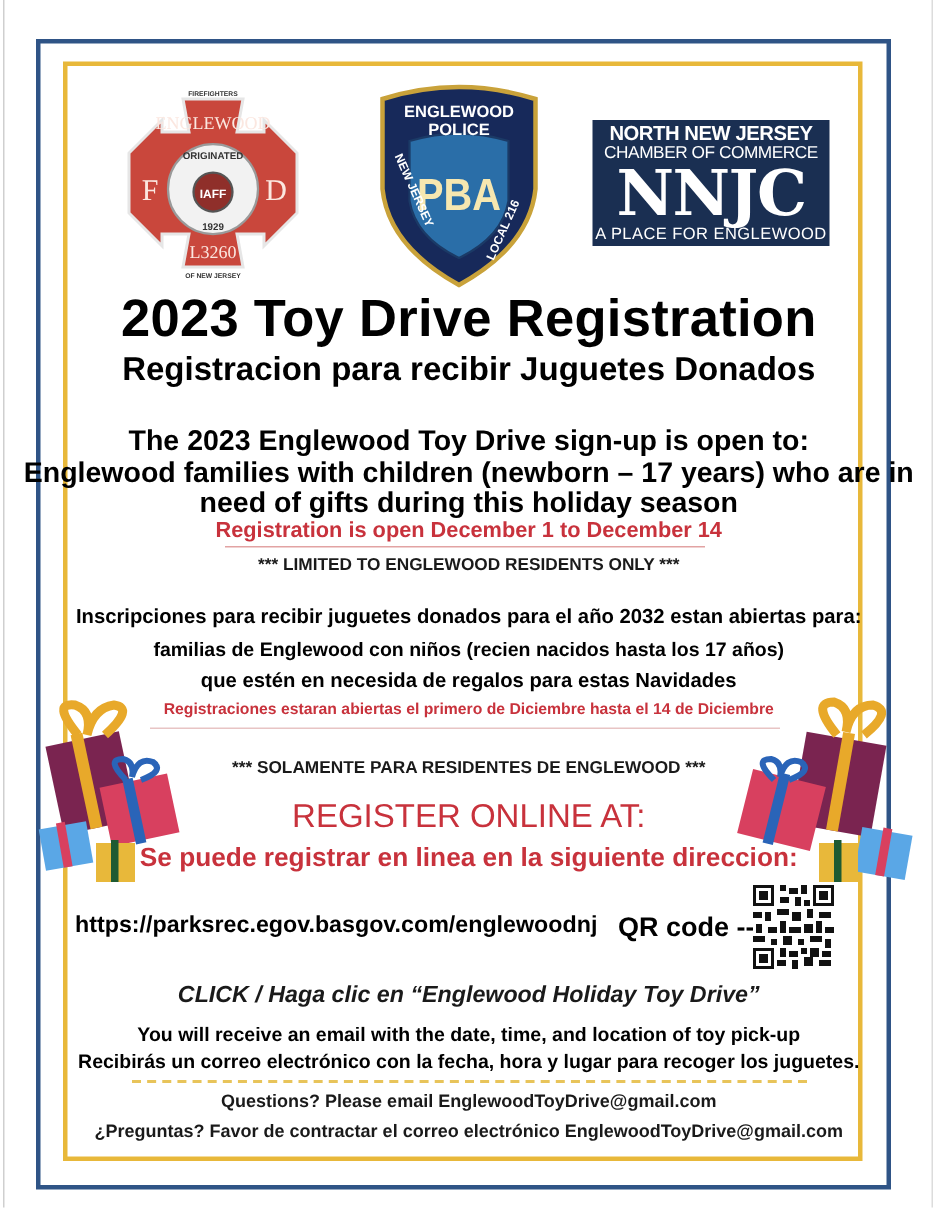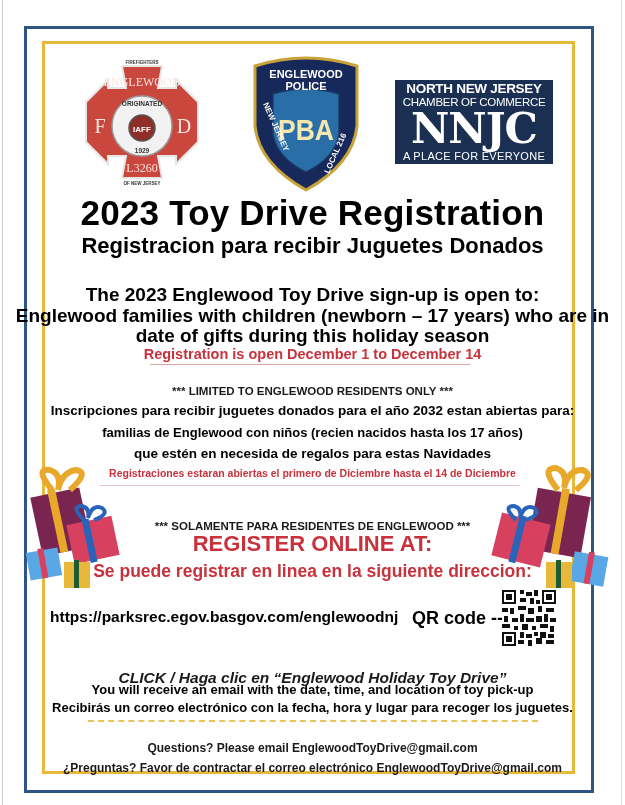--- a/index.html
+++ b/index.html
@@ -8,21 +8,21 @@
   .scan-edge { position:absolute; left:2px; top:0; width:1px; height:805px; background:#cfcfcf; }
   .scan-edge-r { position:absolute; left:621px; top:0; width:1px; height:805px; background:#dcdcdc; }
   .outer-border { position:absolute; left:24px; top:26px; width:564px; height:761px;
                   border:3px solid #2f5486; box-sizing:content-box; }
   .inner-border { position:absolute; left:42px; top:41px; width:527px; height:727px;
                   border:3px solid #e8b83a; }
   .abs { position:absolute; }
   .center { text-align:center; left:0; width:625px; }
   .navy { color:#000000; }
   .red { color:#c8323c; }
-  .black { color:#1a1a1a;margin-top:14px; }
+  .black { color:#1a1a1a; }
   .title { top:193px; font-size:35px; font-weight:bold; letter-spacing:0.2px; }
   .subtitle { top:233px; font-size:22px; font-weight:bold; }
   .t16 { font-size:19px; font-weight:bold; }
   .t14 { font-size:13.5px; font-weight:bold; }
   .underline-red { position:absolute; left:150px; top:364px; width:320px; height:1px; background:#e2a3a3; }
   .underline-red2 { position:absolute; left:100px; top:485px; width:420px; height:1px; background:#e8c4c4; }
   .dashed-gold { position:absolute; left:88px; top:720px; width:450px; height:0; border-top:2px dashed #e8c45a; }
   .url { left:50px; top:608px; font-size:15.5px; font-weight:bold; }
   .qr-label { left:412px; top:608px; font-size:18px; font-weight:bold; }
   .qr { position:absolute; left:502px; top:590px; width:54px; height:56px; }
@@ -68,29 +68,29 @@
   <text x="57" y="34" font-size="11" fill="#fff" text-anchor="middle" font-family="Liberation Sans, sans-serif" font-weight="bold">POLICE</text>
   <text x="57" y="84" font-size="30" fill="#f6e7b0" text-anchor="middle" font-family="Liberation Sans, sans-serif" font-weight="bold" textLength="56" lengthAdjust="spacingAndGlyphs">PBA</text>
   <text x="0" y="0" font-size="8" fill="#fff" font-family="Liberation Sans, sans-serif" font-weight="bold" transform="translate(14 48) rotate(66)">NEW JERSEY</text>
   <text x="0" y="0" font-size="8" fill="#fff" font-family="Liberation Sans, sans-serif" font-weight="bold" transform="translate(80 118) rotate(-66)">LOCAL 216</text>
 </svg>
 
 <div class="nnjc">
   <div class="l1">NORTH NEW JERSEY</div>
   <div class="l2">CHAMBER OF COMMERCE</div>
   <div class="l3">NNJC</div>
-  <div class="l4">A PLACE FOR EVERYONE</div>
+  <div class="l4">A PLACE FOR ENGLEWOOD</div>
 </div>
 
 <div class="abs center title navy">2023 Toy Drive Registration</div>
 <div class="abs center subtitle navy">Registracion para recibir Juguetes Donados</div>
 
 <div class="abs center t16 navy" style="top:284px;">The 2023 Englewood Toy Drive sign-up is open to:</div>
 <div class="abs center t16 navy" style="top:305px;">Englewood families with children (newborn – 17 years) who are in</div>
-<div class="abs center t16 navy" style="top:325px;">date of gifts during this holiday season</div>
+<div class="abs center t16 navy" style="top:325px;">need of gifts during this holiday season</div>
 <div class="abs center t14 red" style="top:346px; font-size:14.5px;">Registration is open December 1 to December 14</div>
 <div class="underline-red"></div>
 <div class="abs center black" style="top:371px; font-size:11.5px; font-weight:bold;">*** LIMITED TO ENGLEWOOD RESIDENTS ONLY ***</div>
 
 <div class="abs center navy" style="top:403px; font-size:13.5px; font-weight:bold;">Inscripciones para recibir juguetes donados para el año 2032 estan abiertas para:</div>
 <div class="abs center navy" style="top:425px; font-size:13px; font-weight:bold;">familias de Englewood con niños (recien nacidos hasta los 17 años)</div>
 <div class="abs center navy" style="top:446px; font-size:13.5px; font-weight:bold;">que estén en necesida de regalos para estas Navidades</div>
 <div class="abs center red" style="top:467px; font-size:10.5px; font-weight:bold;">Registraciones estaran abiertas el primero de Diciembre hasta el 14 de Diciembre</div>
 <div class="underline-red2"></div>
 <div class="abs center black" style="top:506px; font-size:11.5px; font-weight:bold;">*** SOLAMENTE PARA RESIDENTES DE ENGLEWOOD ***</div>
@@ -113,21 +113,21 @@
   <path d="M70 28 q-18 -22 -2 -22 q12 4 8 20 q4 -18 18 -18 q14 4 -6 20" fill="none" stroke="#e8a92a" stroke-width="6"></path>
   <rect x="8" y="56" width="50" height="44" fill="#d8405f" transform="rotate(14 33 78)"></rect>
   <rect x="26" y="54" width="7" height="48" fill="#2a64b8" transform="rotate(14 33 78)"></rect>
   <path d="M28 58 q-14 -14 -2 -14 q8 2 6 12 q4 -14 14 -10 q8 6 -8 12" fill="none" stroke="#2a64b8" stroke-width="4"></path>
   <rect x="84" y="92" width="34" height="30" fill="#5aa7e6" transform="rotate(10 101 107)"></rect>
   <rect x="98" y="90" width="6" height="32" fill="#d8405f" transform="rotate(10 101 107)"></rect>
   <rect x="58" y="100" width="26" height="26" fill="#e8b83a"></rect>
   <rect x="68" y="98" width="5" height="28" fill="#1e5a32"></rect>
 </svg>
 
-<div class="abs center red" style="top:531px; font-size:22px; font-weight:bold;">REGISTER ONLINE AT:</div>
+<div class="abs center red" style="top:531px; font-size:22px; font-weight:normal;">REGISTER ONLINE AT:</div>
 <div class="abs center red" style="top:561px; font-size:17.5px; font-weight:bold;">Se puede registrar en linea en la siguiente direccion:</div>
 
 <div class="abs url navy">https://parksrec.egov.basgov.com/englewoodnj</div>
 <div class="abs qr-label navy">QR code --&gt;</div>
 
 <svg class="qr" viewBox="0 0 27 28">
   <rect width="27" height="28" fill="#fff"></rect>
   <g fill="#111">
     <rect x="0" y="0" width="7" height="7"></rect>
       <rect x="1" y="1" width="5" height="5" fill="#fff"></rect>

